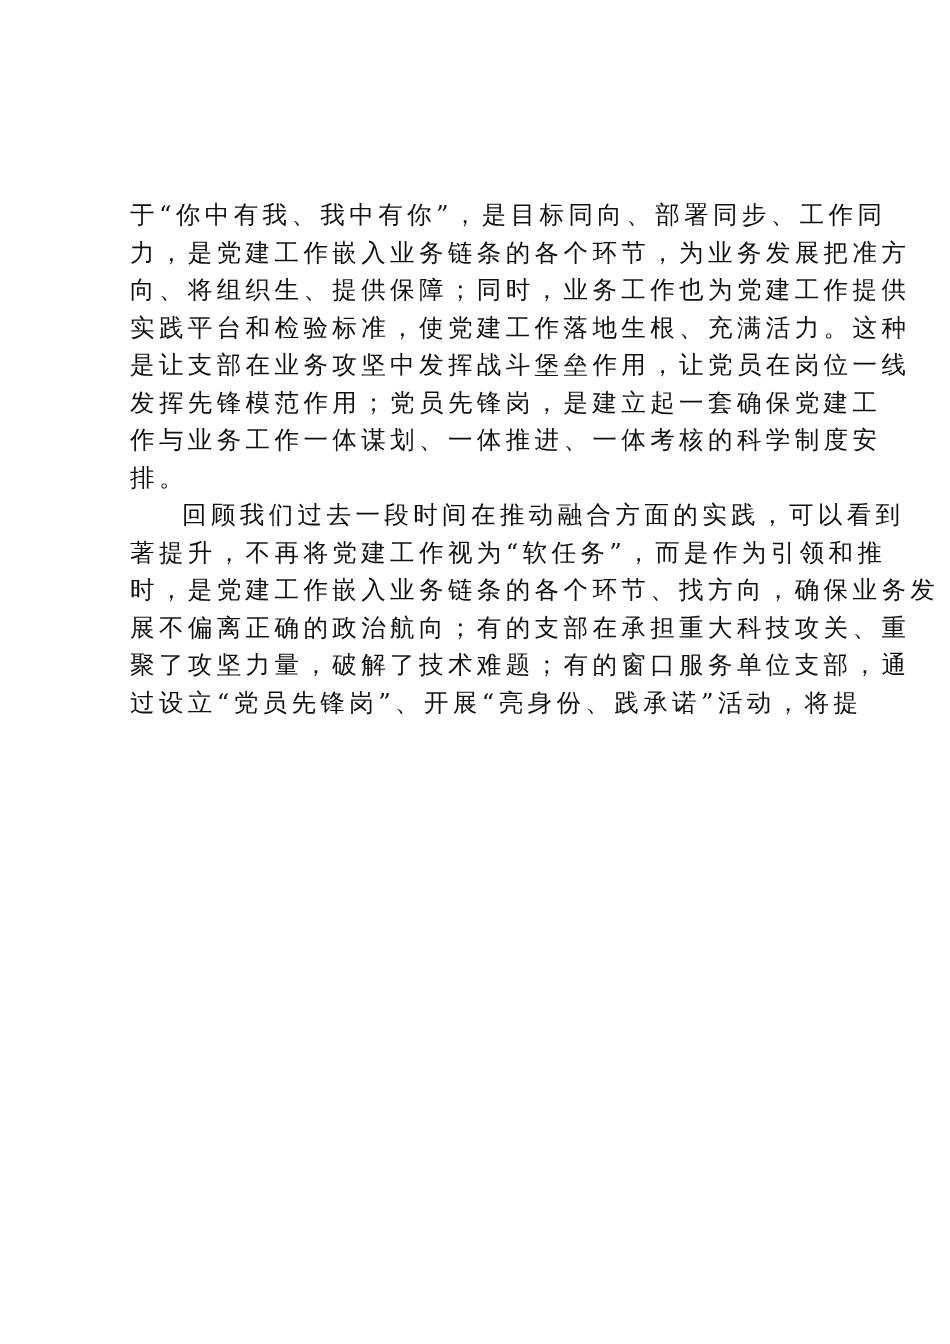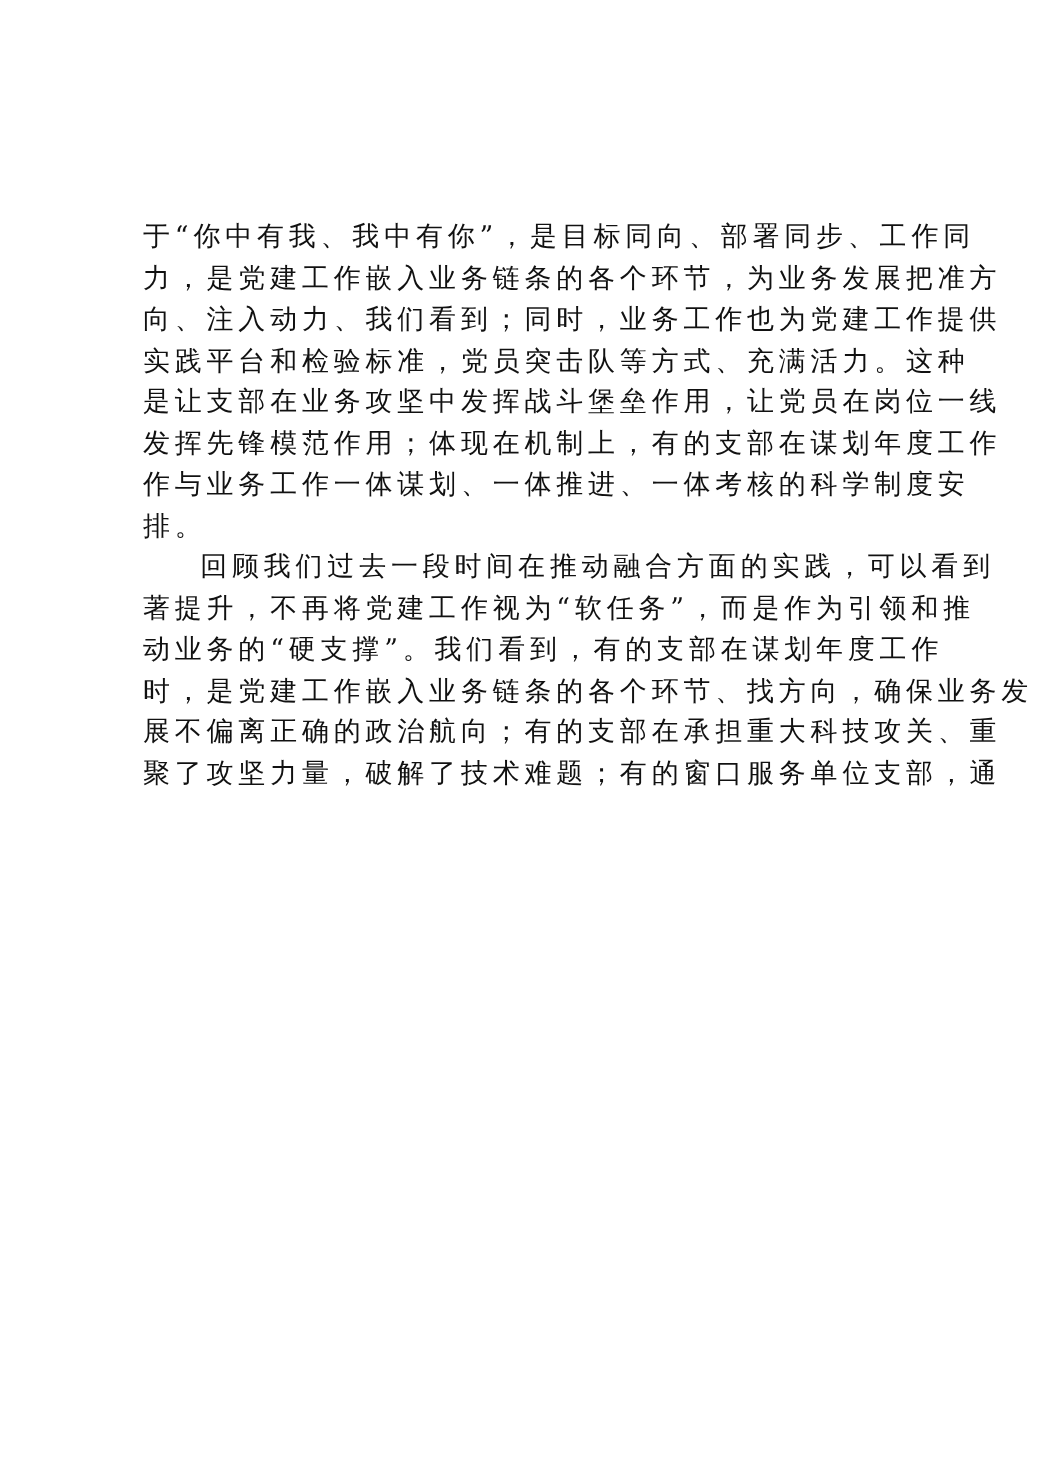--- a/index.html
+++ b/index.html
@@ -43,29 +43,29 @@
     }
   </style>
 </head>
 <body>
 
 <div class="page">
   <div class="body-text">
     <div>
       <span class="line">于“你中有我、我中有你”，是目标同向、部署同步、工作同</span>
       <span class="line">力，是党建工作嵌入业务链条的各个环节，为业务发展把准方</span>
-      <span class="line">向、注入动力、我们看到；同时，业务工作也为党建工作提供</span>
-      <span class="line">实践平台和检验标准，党员突击队等方式、充满活力。这种</span>
+      <span class="line">向、将组织生、提供保障；同时，业务工作也为党建工作提供</span>
+      <span class="line">实践平台和检验标准，使党建工作落地生根、充满活力。这种</span>
       <span class="line">是让支部在业务攻坚中发挥战斗堡垒作用，让党员在岗位一线</span>
-      <span class="line">发挥先锋模范作用；体现在机制上，有的支部在谋划年度工作</span>
+      <span class="line">发挥先锋模范作用；党员先锋岗，是建立起一套确保党建工</span>
       <span class="line">作与业务工作一体谋划、一体推进、一体考核的科学制度安</span>
       <span class="line">排。</span>
     </div>
     <div>
       <span class="line indent">回顾我们过去一段时间在推动融合方面的实践，可以看到</span>
       <span class="line">著提升，不再将党建工作视为“软任务”，而是作为引领和推</span>
-      <span class="line">动业务的“硬支撑”。我们看到，有的支部在谋划年度工作</span>
       <span class="line">时，是党建工作嵌入业务链条的各个环节、找方向，确保业务发</span>
       <span class="line">展不偏离正确的政治航向；有的支部在承担重大科技攻关、重</span>
       <span class="line">聚了攻坚力量，破解了技术难题；有的窗口服务单位支部，通</span>
+      <span class="line">过设立“党员先锋岗”、开展“亮身份、践承诺”活动，将提</span>
     </div>
   </div>
 </div>
 
 </body></html>

